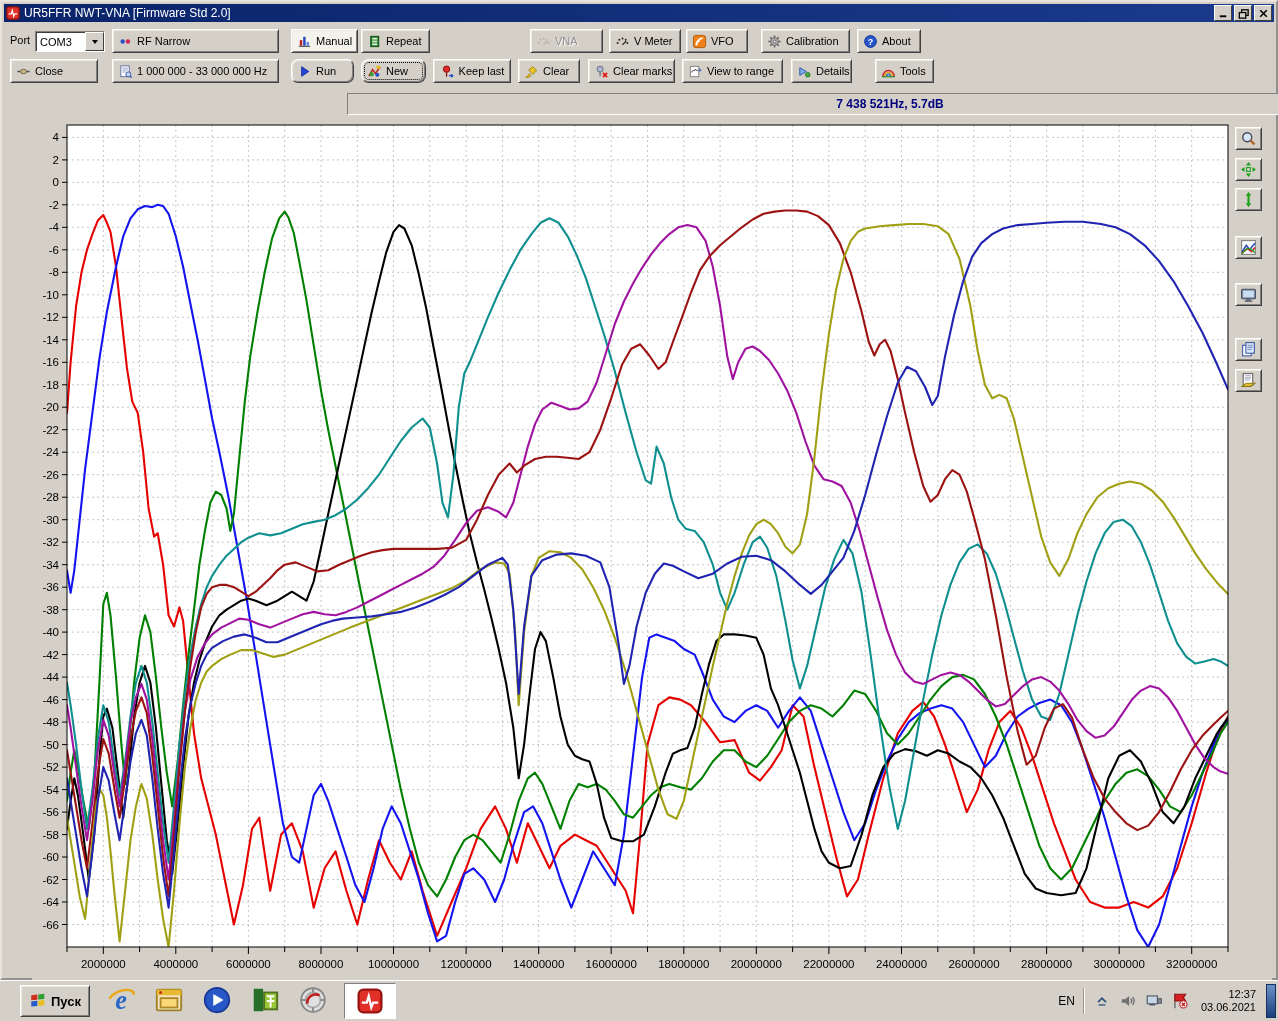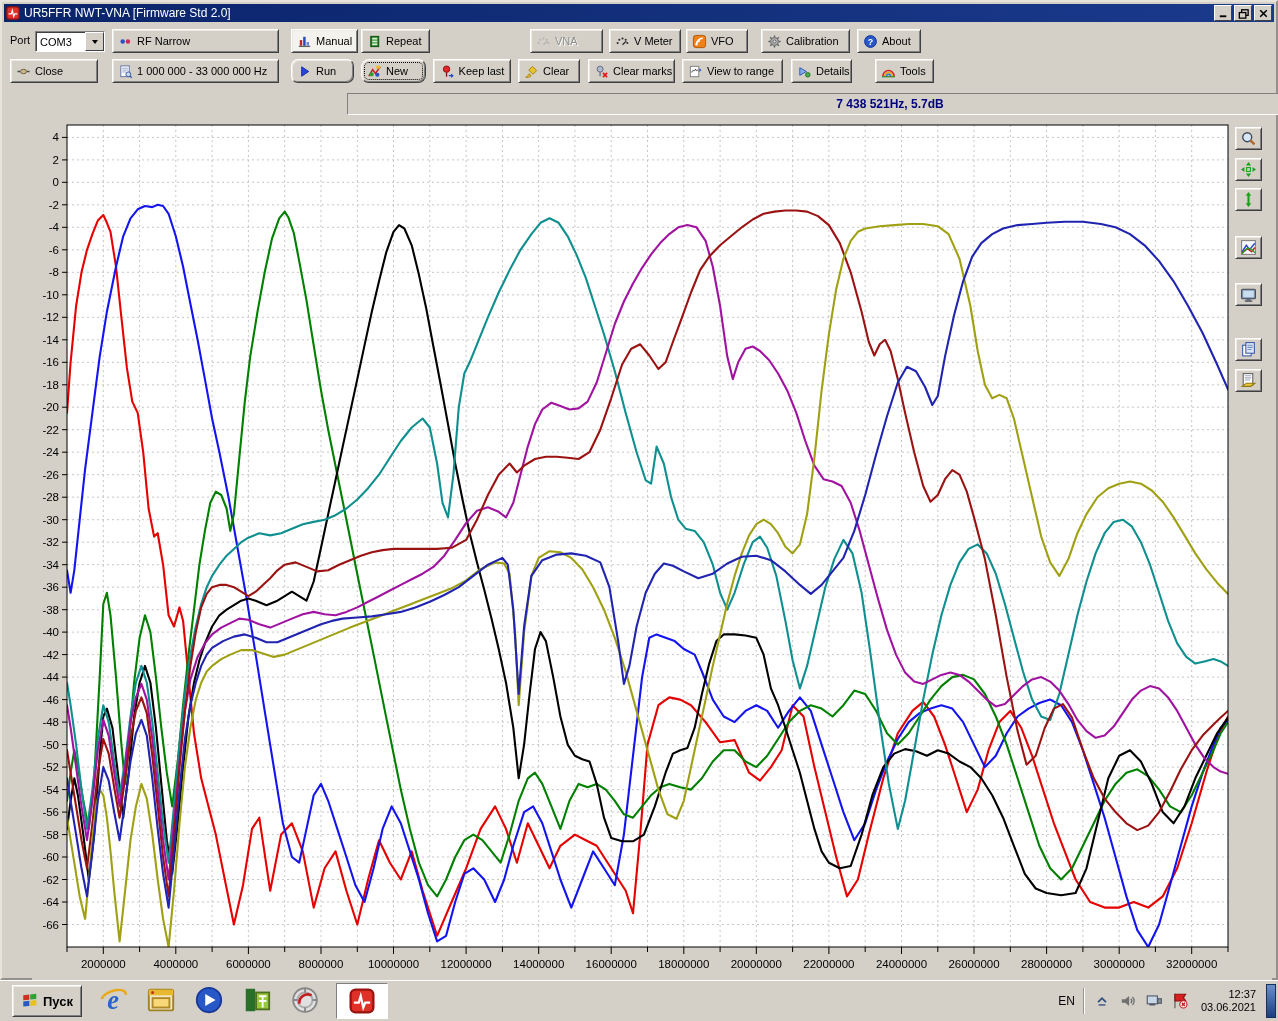--- a/index.html
+++ b/index.html
@@ -32,21 +32,21 @@
     border-top:4px solid #000;}
   #readout{position:absolute;left:345px;top:91px;width:1086px;height:22px;background:#d4d0c8;
     border:1px solid;border-color:#808080 #fff #fff #808080;display:flex;align-items:center;
     justify-content:center;font-size:12px;font-weight:bold;color:#00007d;box-sizing:border-box;}
   #chartarea{position:absolute;left:30px;top:117px;width:1240px;height:861px;background:#d4d0c8;}
   .sidebtn{position:absolute;left:1203px;width:27px;height:23px;background:#d4d0c8;border:1px solid;
     border-color:#fff #404040 #404040 #fff;box-shadow:inset 1px 1px 0 #ece9e0,inset -1px -1px 0 #808080;
     display:flex;align-items:center;justify-content:center;box-sizing:border-box;}
   #taskbar{position:absolute;left:0;bottom:0;width:1278px;height:41px;background:#d4d0c8;
     border-top:1px solid #fff;box-sizing:border-box;display:flex;align-items:center;}
-  #startbtn{margin-left:12px;height:30px;background:#d4d0c8;border:1px solid;
+  #startbtn{margin-left:20px;height:30px;background:#d4d0c8;border:1px solid;
     border-color:#fff #404040 #404040 #fff;box-shadow:inset 1px 1px 0 #ece9e0,inset -1px -1px 0 #808080;
     display:flex;align-items:center;gap:4px;padding:0 8px;font-weight:bold;font-size:13px;}
   .qlicon{width:34px;height:34px;display:flex;align-items:center;justify-content:center;margin-left:14px;}
   .task-active{width:50px;height:34px;margin-left:14px;background:#fff;border:1px solid;
     border-color:#808080 #fff #fff #808080;display:flex;align-items:center;justify-content:center;}
   #tray{margin-left:auto;display:flex;align-items:center;height:34px;}
   #tray .lang{font-size:12px;padding:0 8px;}
   #tray .sep{width:1px;height:26px;background:#9a968e;border-right:1px solid #fff;margin-right:6px;}
   .trayicon{width:22px;height:22px;display:flex;align-items:center;justify-content:center;margin-right:4px;}
   #clock{text-align:right;font-size:11px;line-height:13px;padding:0 10px 0 6px;}

